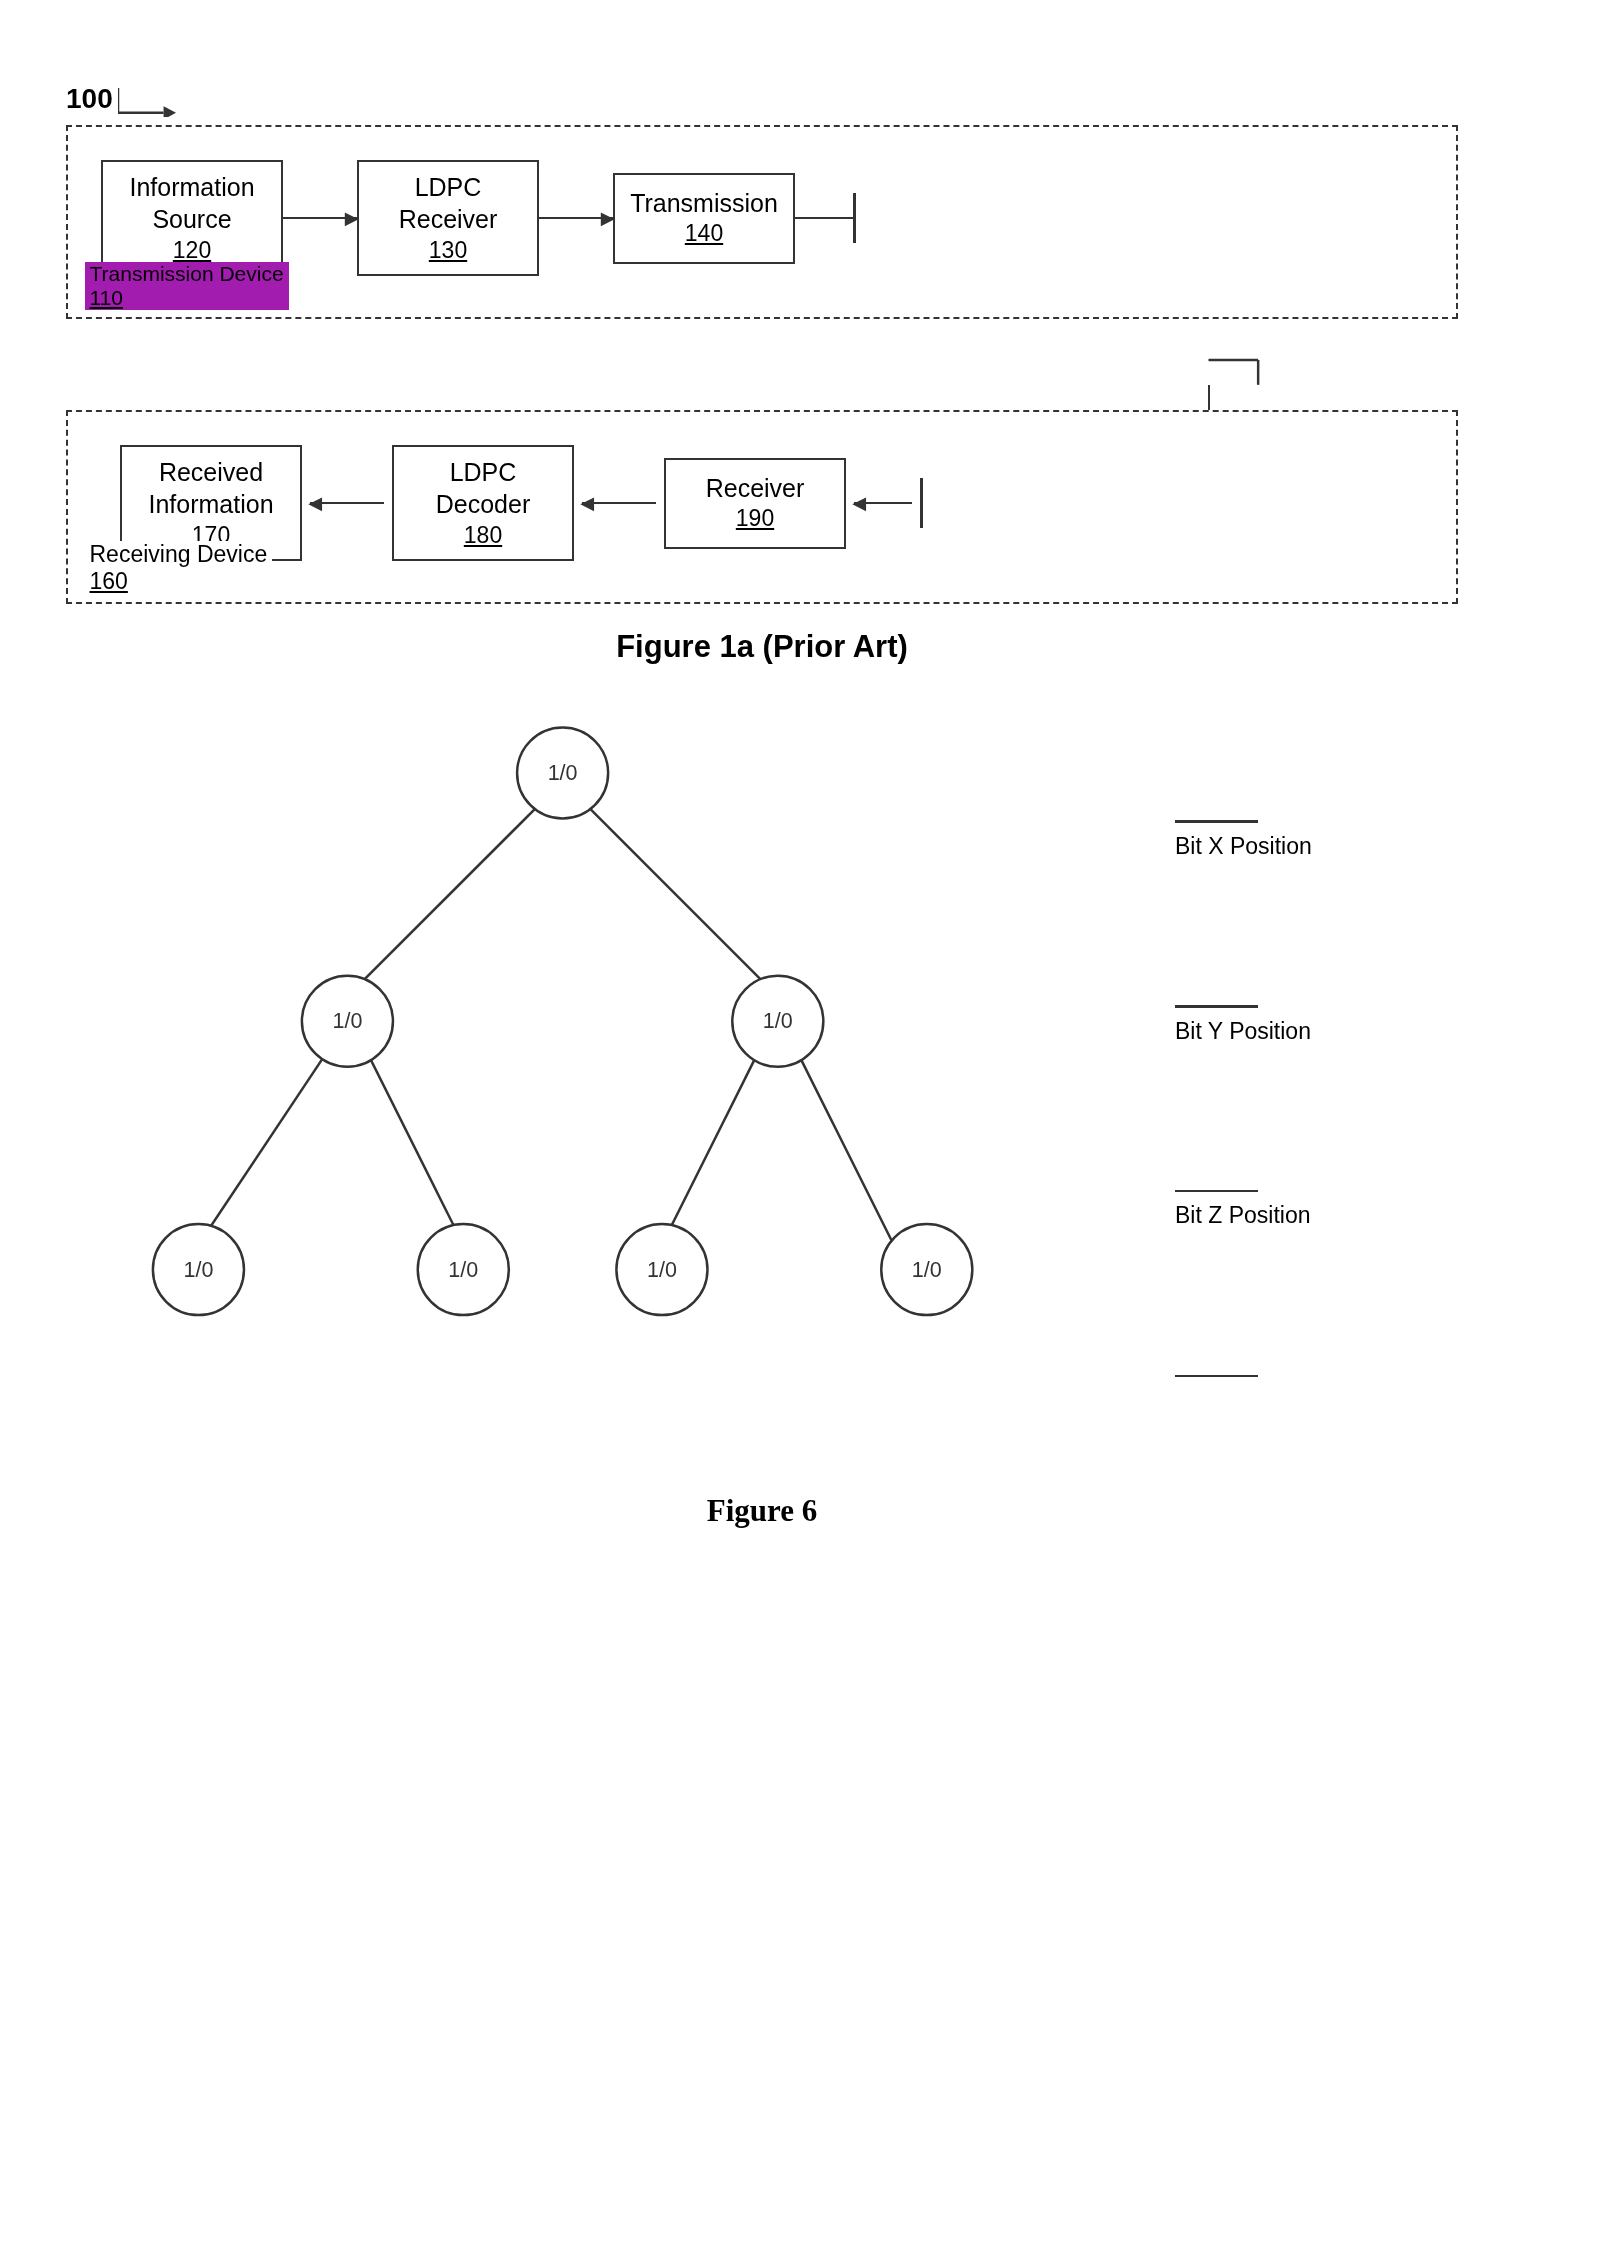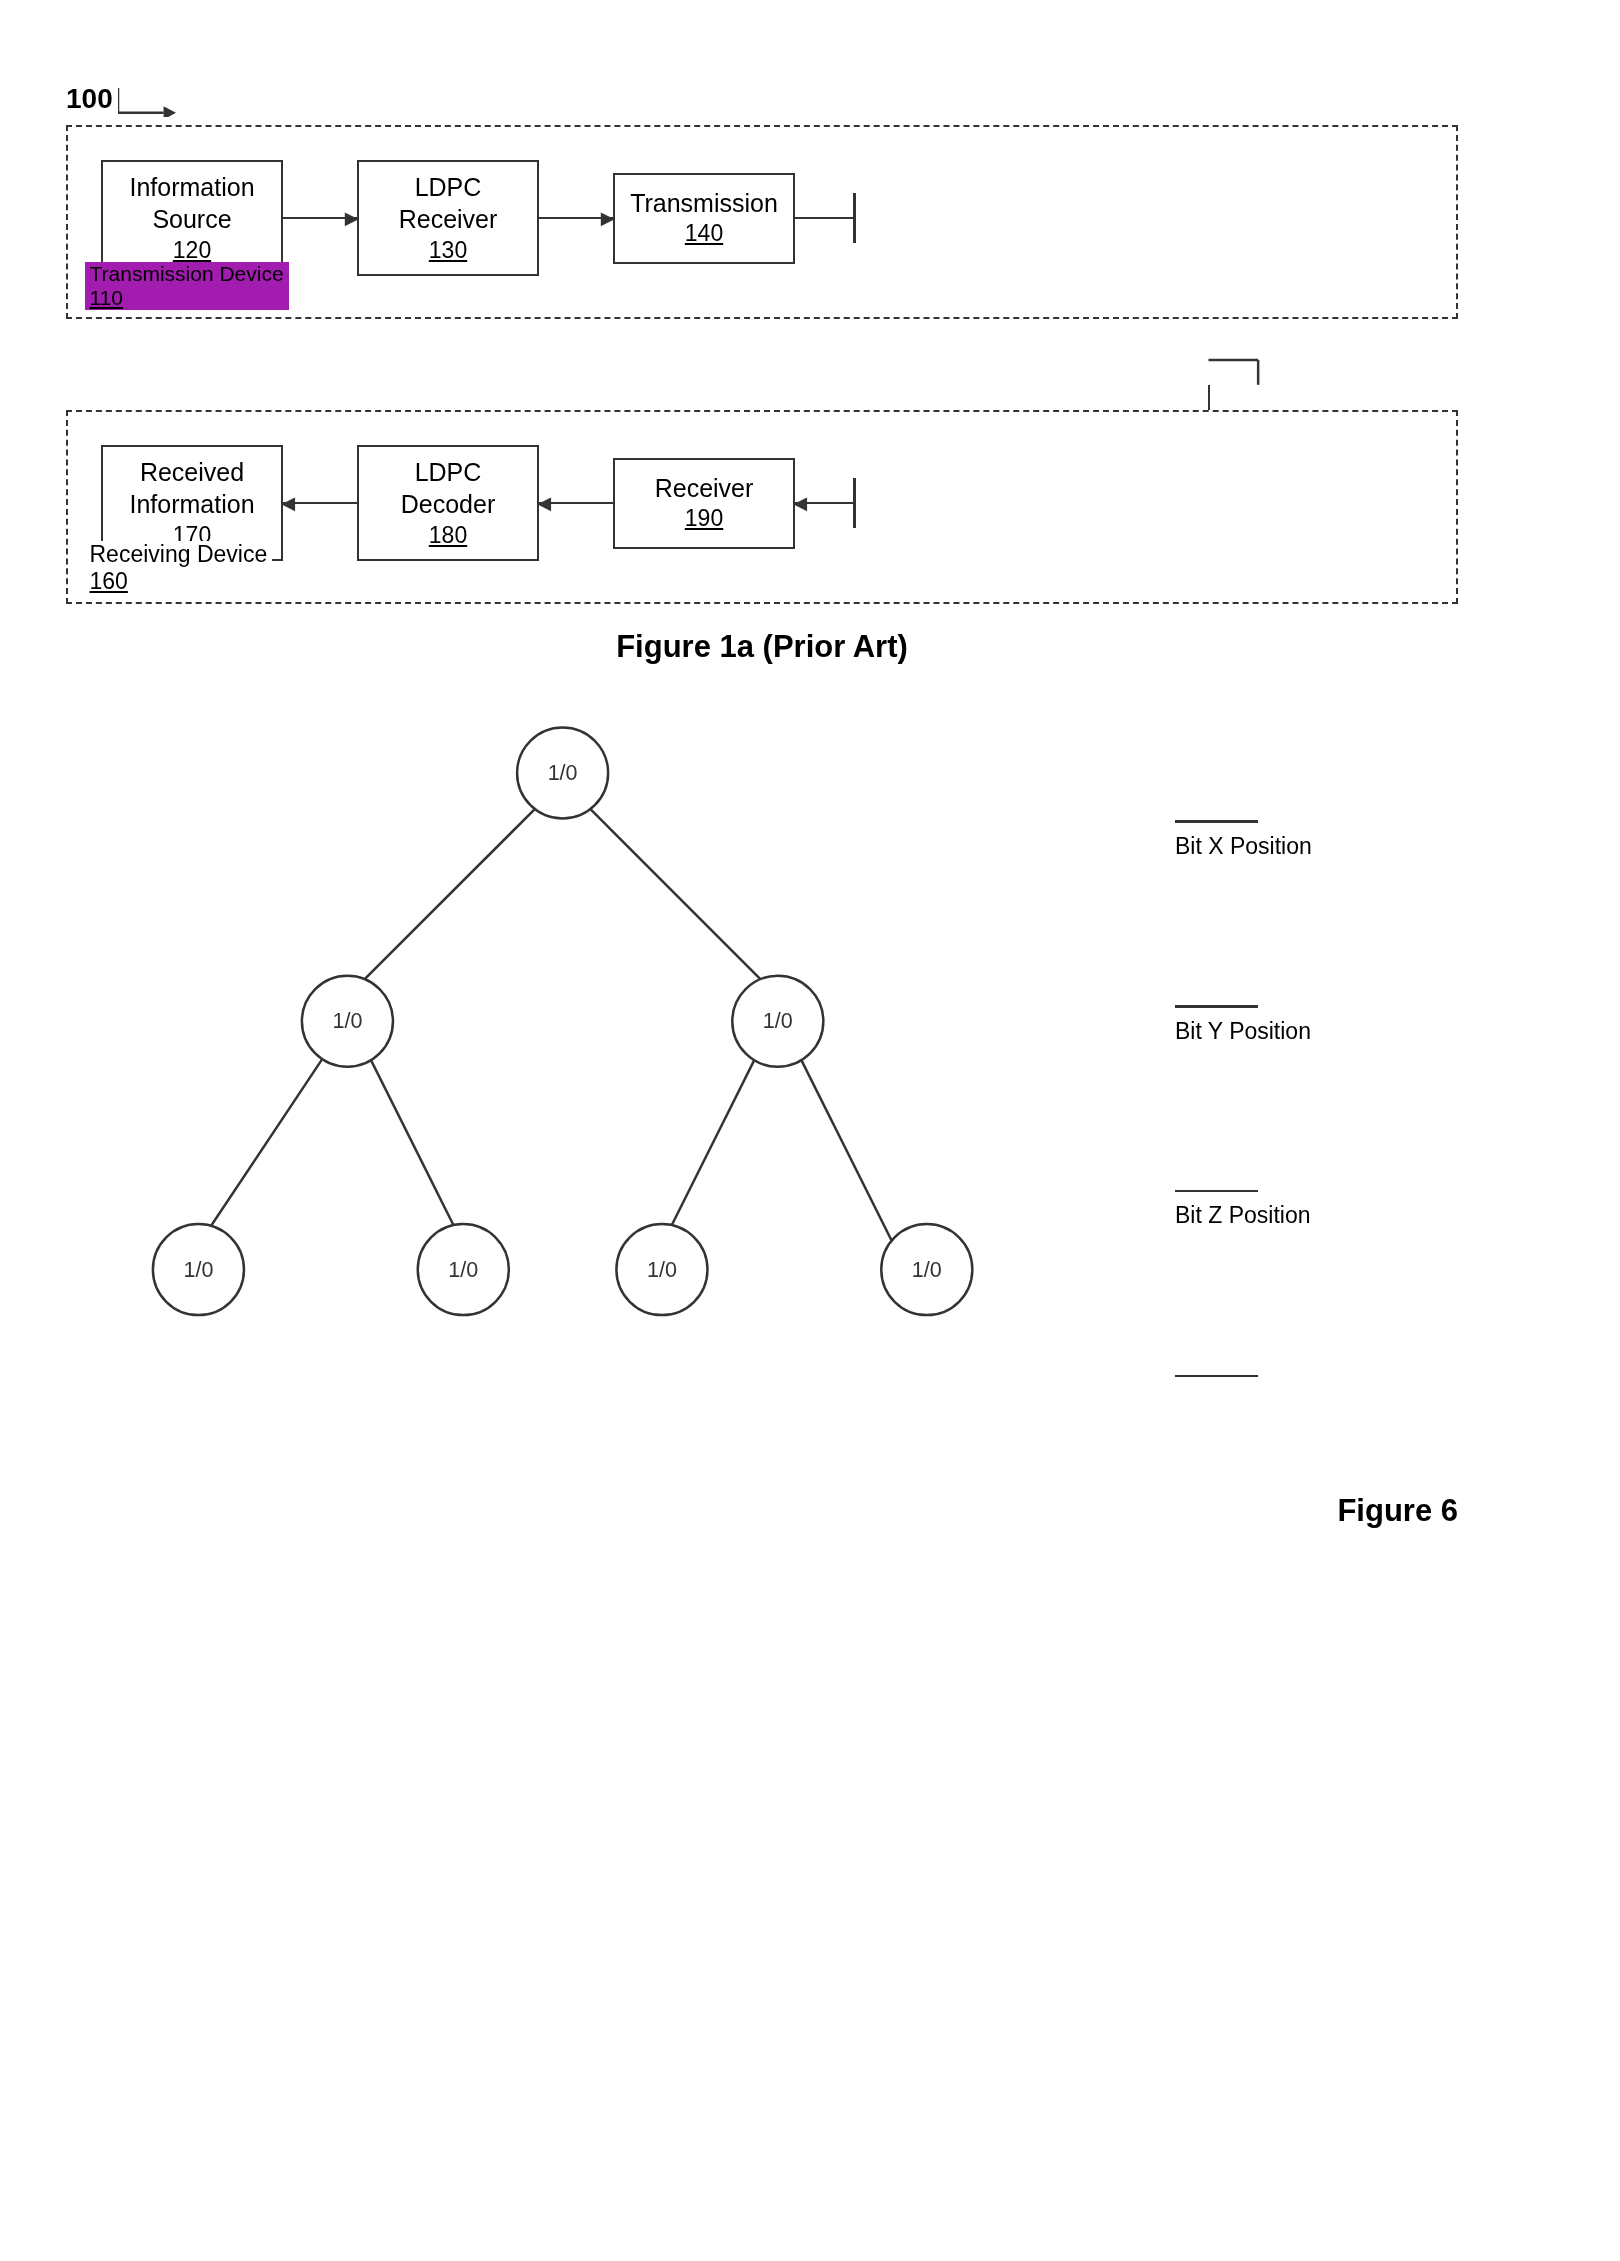--- a/index.html
+++ b/index.html
@@ -107,24 +107,25 @@
       fill: #333;
     }
 
     .tree-edge {
       stroke: #333;
       stroke-width: 3;
       fill: none;
     }
 
     .fig6-caption {
-      text-align: right;
+      text-align: center;
       font-size: 31px;
       font-weight: bold;
       margin-top: 33px;
+      font-family: Liberation Serif, serif;
     }
 
     
     .diagram-ref {
       display: flex;
       align-items: flex-start;
       font-size: 28px;
       font-weight: bold;
       margin-bottom: 8.3px;
     }
@@ -197,21 +198,21 @@
       <line x1="1320" y1="30" x2="1380" y2="30" stroke="#333" stroke-width="3"></line>
 
       <line x1="1380" y1="30" x2="1380" y2="60" stroke="#333" stroke-width="3"></line>
     </svg>
 
     <div style="display:flex; justify-content:flex-end; margin-right: 248px; height: 25px; margin-left:50px;">
       <div style="width:2.5px; background:#333; height:25px;"></div>
     </div>
 
     <div style="position:relative; border: 2.5px dashed #333; padding: 33px 33px 41px 33px; margin-top:0;">
-      <div style="display:flex; align-items:center; gap:0;">
+      <div style="display:flex; align-items:center; gap:8px;margin-left:19px;">
 
         <div class="block">
           <span>Received</span>
           <span>Information</span>
           <span class="block-number">170</span>
         </div>
 
         <div style="width:74px; height:2.5px; background:#333; position:relative;">
           <span style="position:absolute;left:-1.7px;top:50%;transform:translateY(-50%);font-size:18px;color:#333;">◀</span>
         </div>

